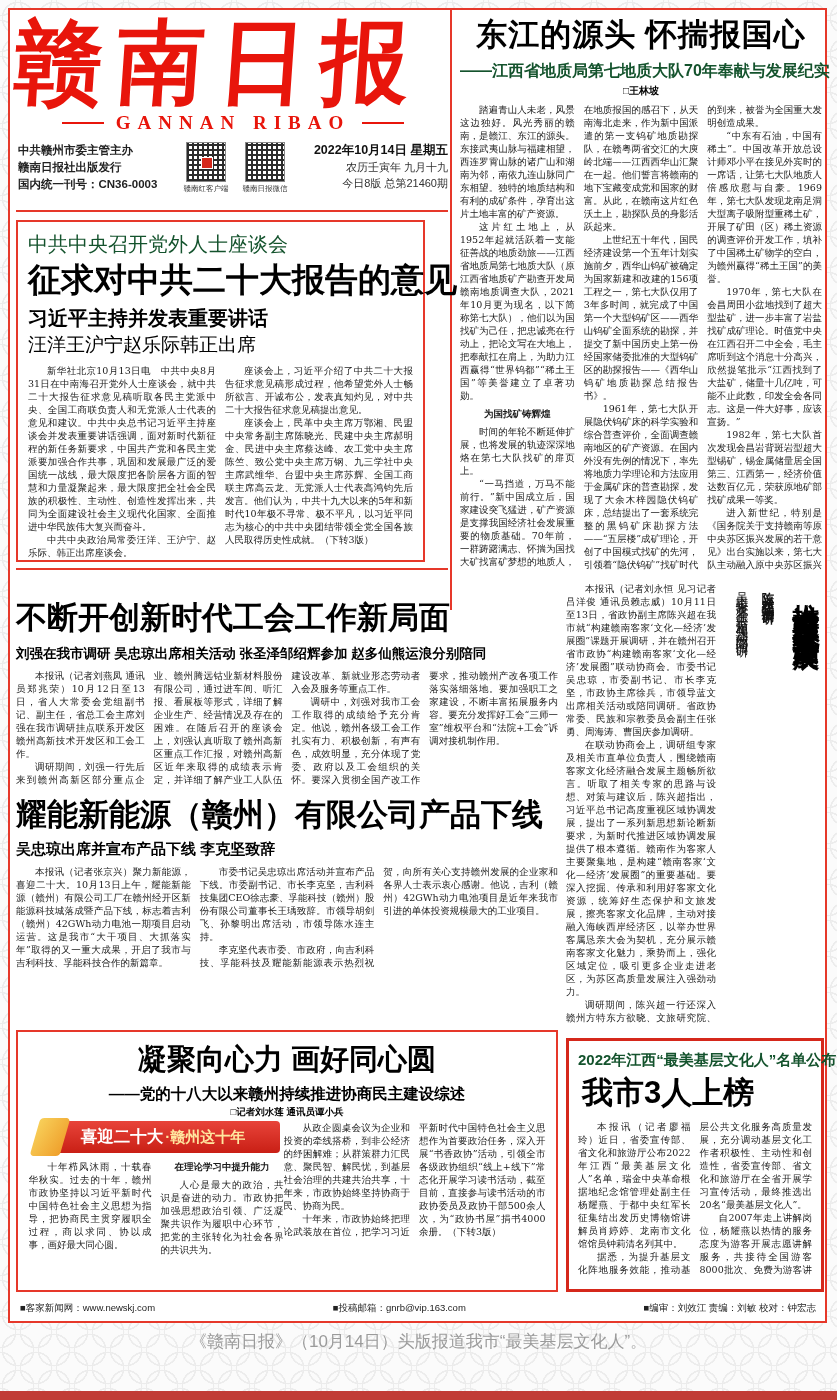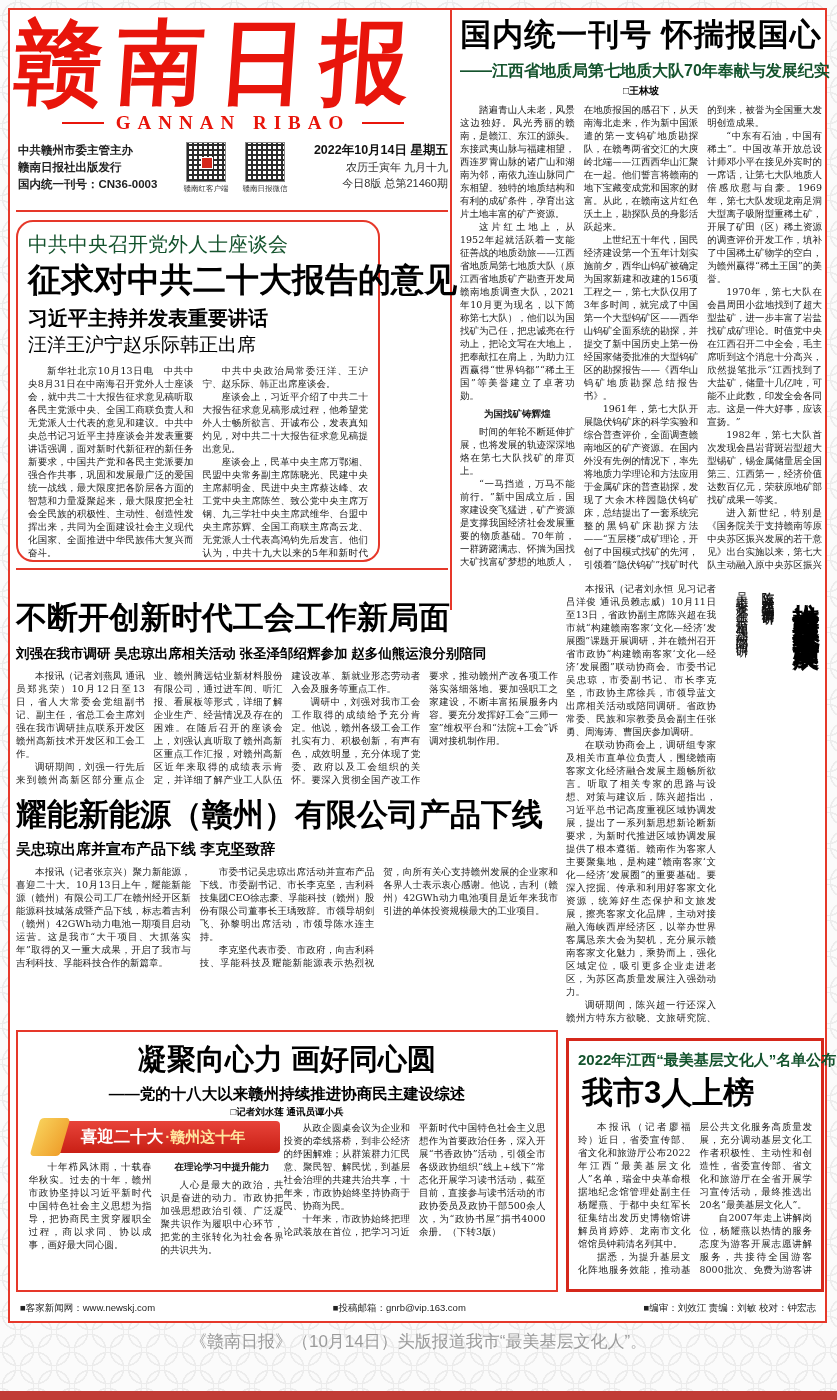--- a/index.html
+++ b/index.html
@@ -135,40 +135,40 @@
         <div class="d2">农历壬寅年 九月十九</div>
         <div class="d2">今日8版 总第21460期</div>
       </div>
     </div>
   </div>
 
   <div class="vrule" style="left:440px;top:0;height:600px;"></div>
   <div class="hrule" style="left:6px;top:200px;width:432px;"></div>
 
   <div class="abs" style="left:450px;top:4px;width:362px;height:568px;">
-    <h1 class="h-big g-title">国内统一刊号 怀揣报国心</h1>
+    <h1 class="h-big g-title">东江的源头 怀揣报国心</h1>
     <div class="g-sub h-kicker" style="font-family:'Liberation Sans',sans-serif;">——江西省地质局第七地质大队70年奉献与发展纪实</div>
     <div class="g-by">□王林坡</div>
     <div class="cols" style="column-count:3;height:470px;">
       <p>踏遍青山人未老，风景这边独好。风光秀丽的赣南，是赣江、东江的源头。东接武夷山脉与福建相望，西连罗霄山脉的诸广山和湖南为邻，南依九连山脉同广东相望。独特的地质结构和有利的成矿条件，孕育出这片土地丰富的矿产资源。</p>
       <p>这片红土地上，从1952年起就活跃着一支能征善战的地质劲旅——江西省地质局第七地质大队（原江西省地质矿产勘查开发局赣南地质调查大队，2021年10月更为现名，以下简称第七大队），他们以为国找矿为己任，把忠诚亮在行动上，把论文写在大地上，把奉献扛在肩上，为助力江西赢得“世界钨都”“稀土王国”等美誉建立了卓著功勋。</p>
       <p class="inset-sub">为国找矿铸辉煌</p>
       <p>时间的年轮不断延伸扩展，也将发展的轨迹深深地烙在第七大队找矿的扉页上。</p>
       <p>“一马挡道，万马不能前行。”新中国成立后，国家建设突飞猛进，矿产资源是支撑我国经济社会发展重要的物质基础。70年前，一群踌躇满志、怀揣为国找大矿找富矿梦想的地质人，在地质报国的感召下，从天南海北走来，作为新中国派遣的第一支钨矿地质勘探队，在赣粤两省交汇的大庾岭北端——江西西华山汇聚在一起。他们誓言将赣南的地下宝藏变成党和国家的财富。从此，在赣南这片红色沃土上，勘探队员的身影活跃起来。</p>
       <p>上世纪五十年代，国民经济建设第一个五年计划实施前夕，西华山钨矿被确定为国家新建和改建的156项工程之一，第七大队仅用了3年多时间，就完成了中国第一个大型钨矿区——西华山钨矿全面系统的勘探，并提交了新中国历史上第一份经国家储委批准的大型钨矿区的勘探报告——《西华山钨矿地质勘探总结报告书》。</p>
       <p>1961年，第七大队开展隐伏钨矿床的科学实验和综合普查评价，全面调查赣南地区的矿产资源。在国内外没有先例的情况下，率先将地质力学理论和方法应用于金属矿床的普查勘探，发现了大余木梓园隐伏钨矿床，总结提出了一套系统完整的黑钨矿床勘探方法——“五层楼”成矿理论，开创了中国模式找矿的先河，引领着“隐伏钨矿”找矿时代的到来，被誉为全国重大发明创造成果。</p>
       <p>“中东有石油，中国有稀土”。中国改革开放总设计师邓小平在接见外宾时的一席话，让第七大队地质人倍感欣慰与自豪。1969年，第七大队发现龙南足洞大型离子吸附型重稀土矿，开展了矿田（区）稀土资源的调查评价开发工作，填补了中国稀土矿物学的空白，为赣州赢得“稀土王国”的美誉。</p>
       <p>1970年，第七大队在会昌周田小盆地找到了超大型盐矿，进一步丰富了岩盐找矿成矿理论。时值党中央在江西召开二中全会，毛主席听到这个消息十分高兴，欣然提笔批示“江西找到了大盐矿，储量十几亿吨，可能不止此数，印发全会各同志。这是一件大好事，应该宣扬。”</p>
       <p>1982年，第七大队首次发现会昌岩背斑岩型超大型锡矿，锡金属储量居全国第三、江西第一，经济价值达数百亿元，荣获原地矿部找矿成果一等奖。</p>
       <p>进入新世纪，特别是《国务院关于支持赣南等原中央苏区振兴发展的若干意见》出台实施以来，第七大队主动融入原中央苏区振兴发展大潮，紧盯赣南优势矿种，坚持科技引领、创新驱动，大力推进公益性地质工作，实施矿产资源保障工程，形成了一批丰硕地质成果。</p>
 
     </div>
   </div>
 
-  <div class="abs sympbox" style="left:6px;top:210px;width:364px;height:342px;border-radius:17px;">
+  <div class="abs sympbox" style="left:6px;top:210px;width:409px;height:342px;">
     <div class="h-kicker s-kick">中共中央召开党外人士座谈会</div>
     <h1 class="h-big s-title">征求对中共二十大报告的意见</h1>
     <div class="s-sub1">习近平主持并发表重要讲话</div>
     <div class="s-sub2">汪洋王沪宁赵乐际韩正出席</div>
     <div class="cols" style="column-count:2;height:198px;">
       <p>新华社北京10月13日电　中共中央8月31日在中南海召开党外人士座谈会，就中共二十大报告征求意见稿听取各民主党派中央、全国工商联负责人和无党派人士代表的意见和建议。中共中央总书记习近平主持座谈会并发表重要讲话强调，面对新时代新征程的新任务新要求，中国共产党和各民主党派要加强合作共事，巩固和发展最广泛的爱国统一战线，最大限度把各阶层各方面的智慧和力量凝聚起来，最大限度把全社会全民族的积极性、主动性、创造性发挥出来，共同为全面建设社会主义现代化国家、全面推进中华民族伟大复兴而奋斗。</p>
       <p>中共中央政治局常委汪洋、王沪宁、赵乐际、韩正出席座谈会。</p>
       <p>座谈会上，习近平介绍了中共二十大报告征求意见稿形成过程，他希望党外人士畅所欲言、开诚布公，发表真知灼见，对中共二十大报告征求意见稿提出意见。</p>
       <p>座谈会上，民革中央主席万鄂湘、民盟中央常务副主席陈晓光、民建中央主席郝明金、民进中央主席蔡达峰、农工党中央主席陈竺、致公党中央主席万钢、九三学社中央主席武维华、台盟中央主席苏辉、全国工商联主席高云龙、无党派人士代表高鸿钧先后发言。他们认为，中共十九大以来的5年和新时代10年极不寻常、极不平凡，以习近平同志为核心的中共中央团结带领全党全国各族人民取得历史性成就。（下转3版）</p>
     </div>

